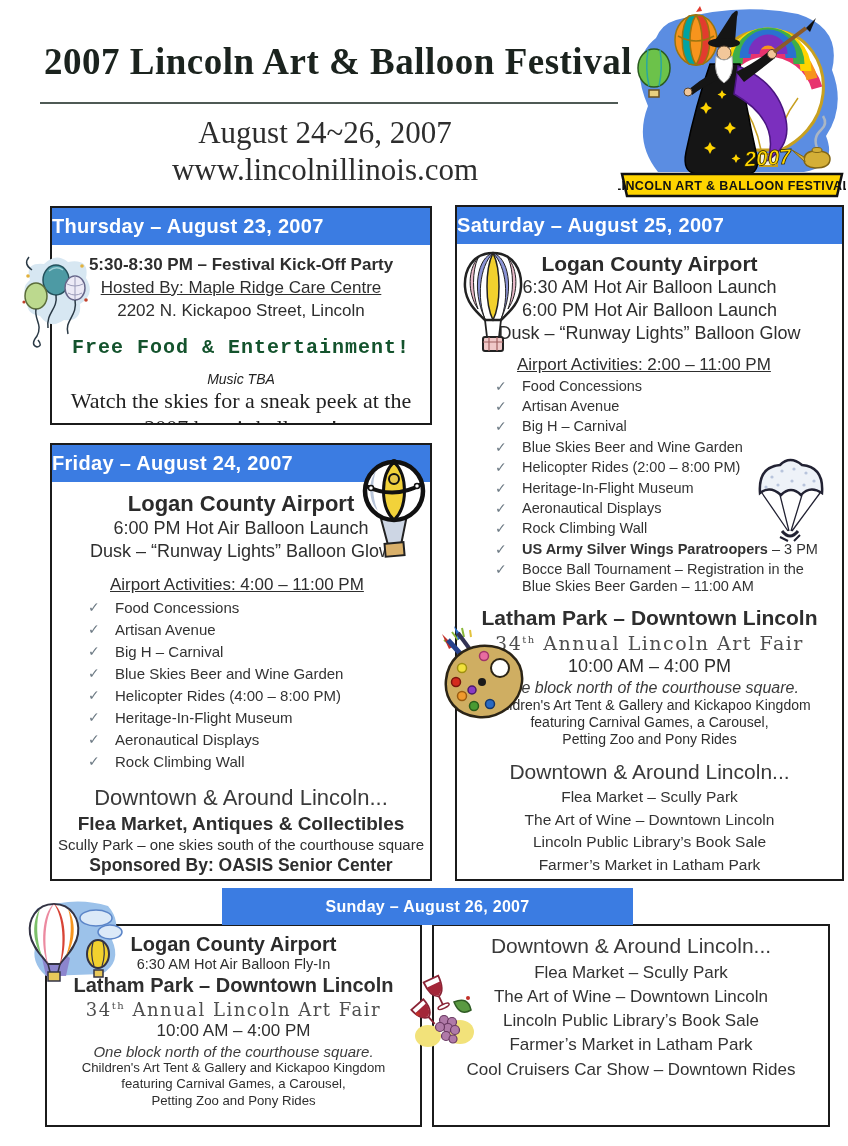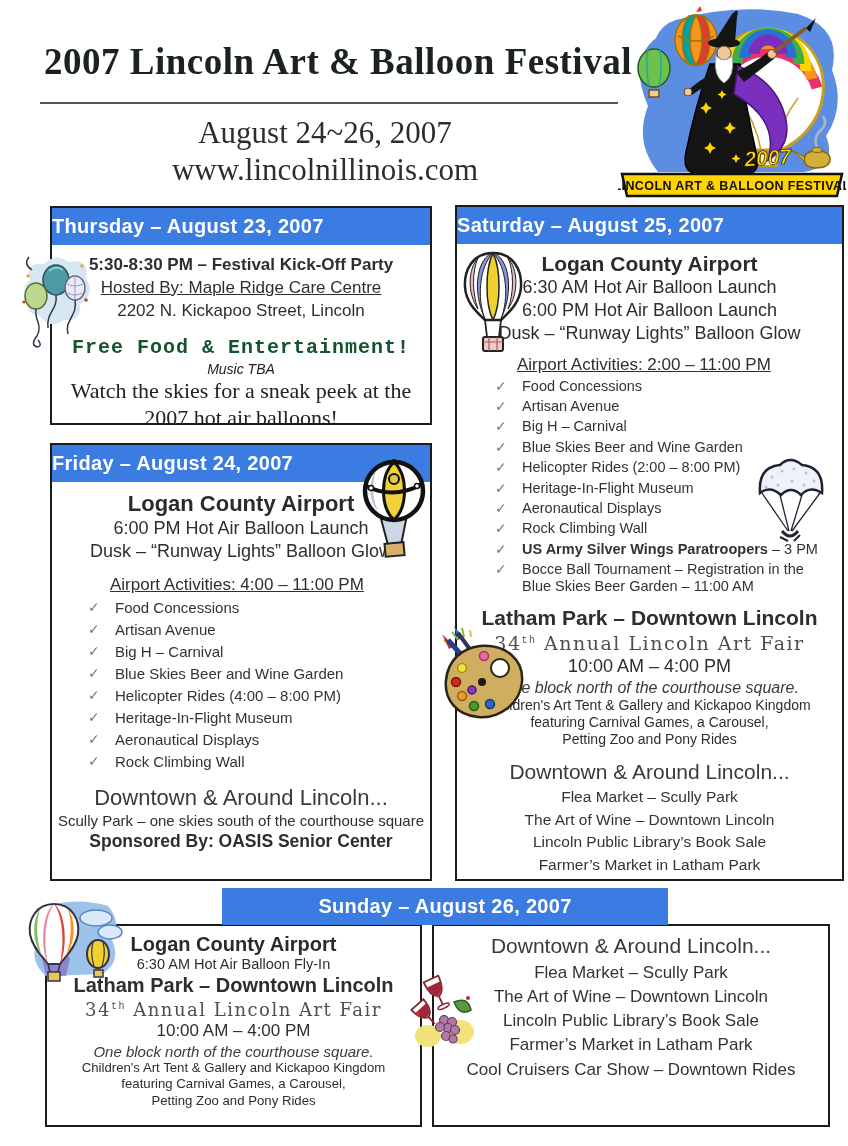--- a/index.html
+++ b/index.html
@@ -23,32 +23,32 @@
   
   .panel { position:absolute; background:#fff; border:2px solid #1b1b1b; text-align:center; overflow:hidden; }
   .panel-bar {
     height:37px; background:var(--blue,#3b7ce2); color:#fff; font-weight:bold;
     font-size:20px; line-height:37px; letter-spacing:.3px; text-align:left;
   }
   #panel-thursday { left:50px; top:206px; width:382px; height:219px; }
   #panel-friday   { left:50px; top:443px; width:382px; height:438px; }
   #panel-saturday { left:455px; top:205px; width:389px; height:676px; }
   #sunday-bar {
-    position:absolute; left:222px; top:888px; width:446px; height:37px; z-index:3;
-    background:var(--blue,#3b7ce2); color:#fff; font-weight:bold; font-size:20px;
+    position:absolute; left:222px; top:888px; width:411px; height:37px; z-index:3;
+    background:var(--blue,#3b7ce2); color:#fff; font-weight:bold; font-size:16px;
     line-height:37px; text-align:center; letter-spacing:.3px;
   }
   #panel-sunday-left  { left:45px;  top:924px; width:377px; height:203px; }
   #panel-sunday-right { left:432px; top:924px; width:398px; height:203px; }
   
   .kickoff  { font-size:17px; font-weight:bold; margin-top:10px; }
   .hosted   { font-size:17px; text-decoration:underline; margin-top:3px; }
   .addr     { font-size:17px; margin-top:3px; }
   .freefood { margin-top:15px; font-family:Liberation Mono, monospace; font-weight:bold; font-size:20px; letter-spacing:1px; color:#14532d; }
-  .music    { font-style:italic; font-size:14px; margin-top:2px; color:#222; }
+  .music    { font-style:italic; font-size:14px; margin-top:12px; color:#222; }
   .sneak    { font-family:"Liberation Serif","DejaVu Serif",serif; font-size:22px; line-height:1.18; margin-top:1px; color:#222; }
 
   .venue      { font-weight:bold; font-size:22px; margin-top:9px; color:#2b2b2b; }
   .venue-line { font-size:18px; line-height:1.27; color:#2e2e2e; }
   .act-title  { display:block; text-align:left; margin:12px 0 4px 58px; font-size:17px; text-decoration:underline; color:#2e2e2e; }
   .checklist  { list-style:none; text-align:left; margin-left:36px; font-size:15px; color:#333; }
   .checklist li { display:flex; align-items:flex-start; margin:4px 0; }
   .checklist .check { color:var(--check,#6e7b85); width:15px; margin-right:12px; flex:none; font-size:14px; line-height:1.2; }
   .checklist .t { line-height:1.2; max-width:300px; }
   .downtown-title { font-size:22px; color:#3a3a3a; margin-top:14px; }
@@ -57,21 +57,21 @@
   .sponsor    { font-weight:bold; font-size:17.5px; margin-top:2px; }
 
   #panel-saturday .venue { font-size:21px; margin-top:8px; }
   #panel-saturday .act-title { margin:10px 8px 3px 60px; }
   #panel-saturday .checklist { margin-left:38px; font-size:14.5px; }
   #panel-saturday .checklist li { margin:3px 0; }
   #panel-saturday .downtown-title { font-size:21px; margin-top:12px; }
 
   .latham  { font-weight:bold; font-size:21px; margin-top:10px; }
   .artfair { font-family:"DejaVu Serif",serif; font-size:19px; color:#4e4e4e; letter-spacing:1.5px; margin-top:2px; }
-  .artfair sup { font-size:10px;font-family:Liberation Mono, monospace; }
+  .artfair sup { font-size:10px; }
   .arttime { font-size:18px; margin-top:2px; }
   .artloc  { font-style:italic; font-size:16px; margin-top:2px; color:#3b3b3b; }
   .artdesc { font-size:14px; line-height:1.22; }
   .events  { list-style:none; font-size:15.5px; line-height:1.45; margin-top:2px; color:#333; }
 
   
   #panel-sunday-left .venue { font-size:20px; margin-top:7px; }
   #panel-sunday-left .flyin { font-size:14.5px; line-height:1.2; }
   #panel-sunday-left .latham { font-size:20px; margin-top:1px; }
   #panel-sunday-left .artfair { font-size:18px; }
@@ -219,20 +219,21 @@
           <span class="check">✓</span>
           <span class="t">Aeronautical Displays</span>
         </li>
 
         <li>
           <span class="check">✓</span>
           <span class="t">Rock Climbing Wall</span>
         </li>
       </ul>
     <div class="downtown-title">Downtown &amp; Around Lincoln...</div>
+    <div class="flea-title">Flea Market, Antiques &amp; Collectibles</div>
     <div class="flea-loc">Scully Park – one skies south of the courthouse square</div>
     <div class="sponsor">Sponsored By: OASIS Senior Center</div>
   </div>
 
   <div class="panel" id="panel-saturday">
     <div class="panel-bar">Saturday – August 25, 2007</div>
     <div class="venue">Logan County Airport</div>
     <div class="venue-line">6:30 AM Hot Air Balloon Launch</div>
     <div class="venue-line">6:00 PM Hot Air Balloon Launch</div>
     <div class="venue-line">Dusk – “Runway Lights” Balloon Glow</div>

